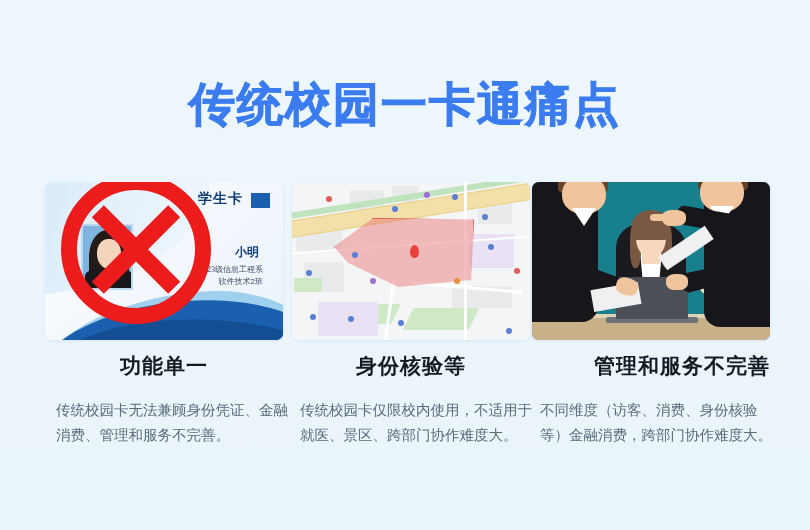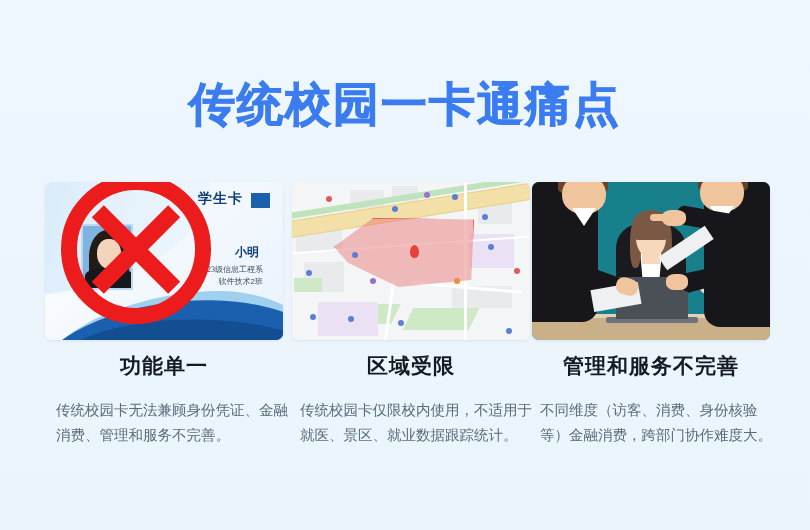--- a/index.html
+++ b/index.html
@@ -127,21 +127,21 @@
   .office .rman-hand1 { position:absolute; right:84px; top:28px; width:24px; height:16px; background:#f0c49c; border-radius:40%; }
   .office .rman-point { position:absolute; right:104px; top:32px; width:16px; height:7px; background:#f0c49c; border-radius:4px; }
   .office .rman-arm2 { position:absolute; right:28px; top:86px; width:62px; height:19px; background:#17171b; transform:rotate(-12deg); border-radius:8px; }
   .office .rman-hand2 { position:absolute; right:82px; top:92px; width:22px; height:16px; background:#f0c49c; border-radius:40%; }
   .office .rman-paper { position:absolute; right:56px; top:58px; width:56px; height:16px; background:#eef0f2; transform:rotate(-34deg); }
 
   
   .heads { position:absolute; left:0; top:352px; width:810px; height:30px; }
   .head { position:absolute; top:0; width:238px; text-align:center;
           font-size:21px; font-weight:bold; color:#131a21; letter-spacing:1px; }
-  .h1 { left:45px; } .h2 { left:292px; } .h3 { left:532px; }
+  .h1 { left:45px; } .h2 { left:292px; } .h3 { left:532px;text-align:right; }
 
   .bodies { position:absolute; left:0; top:398px; width:810px; }
   .body-txt { position:absolute; top:0; width:244px;
               font-size:14.5px; line-height:25px; color:#5a6b7a; text-align:left; }
   .b1 { left:56px; width:232px; }
   .b2 { left:300px; width:236px; }
   .b3 { left:540px; width:244px; }
 </style>
 </head>
 <body>
@@ -254,23 +254,23 @@
         <div class="rman-arm2"></div>
         <div class="rman-paper"></div>
         <div class="rman-hand2"></div>
       </div>
     </div>
 
   </div>
 
   <div class="heads">
     <div class="head h1">功能单一</div>
-    <div class="head h2">区域受限</div>
+    <div class="head h2">身份核验等</div>
     <div class="head h3">管理和服务不完善</div>
   </div>
 
   <div class="bodies">
     <div class="body-txt b1">传统校园卡无法兼顾身份凭证、金融消费、管理和服务不完善。</div>
-    <div class="body-txt b2">传统校园卡仅限校内使用，不适用于就医、景区、就业数据跟踪统计。</div>
+    <div class="body-txt b2">传统校园卡仅限校内使用，不适用于就医、景区、跨部门协作难度大。</div>
     <div class="body-txt b3">不同维度（访客、消费、身份核验等）金融消费，跨部门协作难度大。</div>
   </div>
 
 </div>
 
 </body></html>

